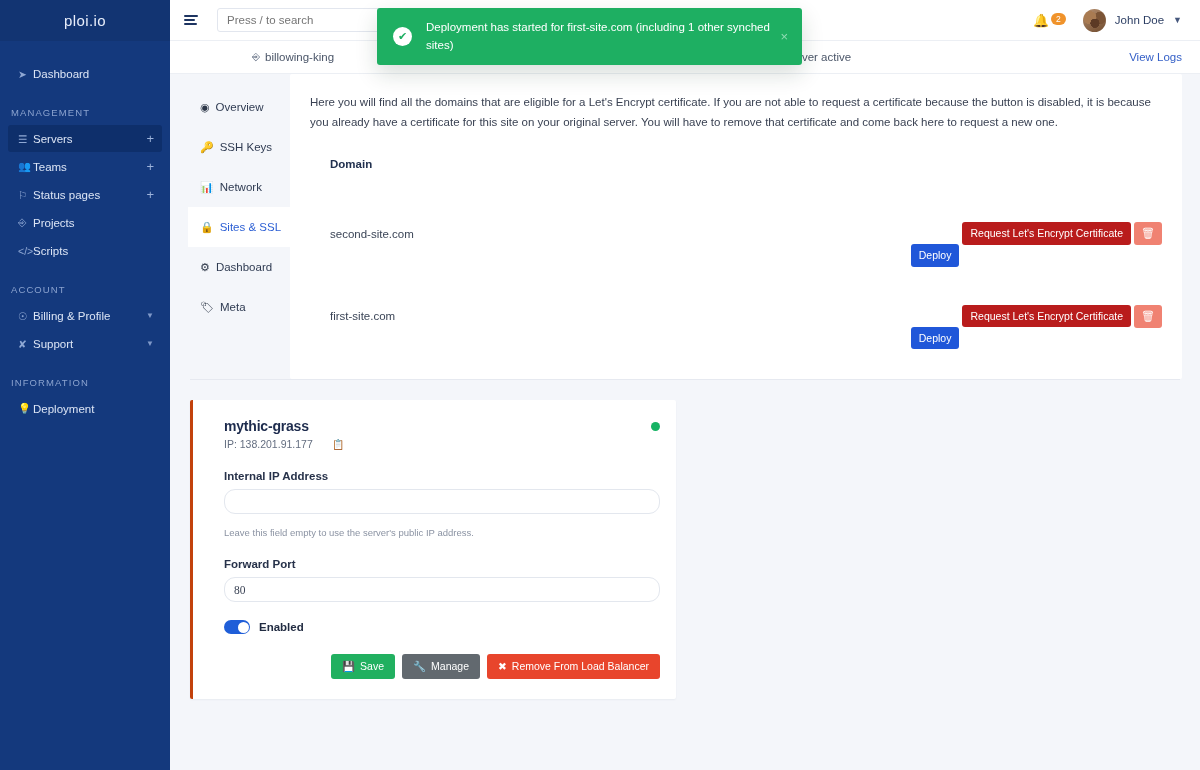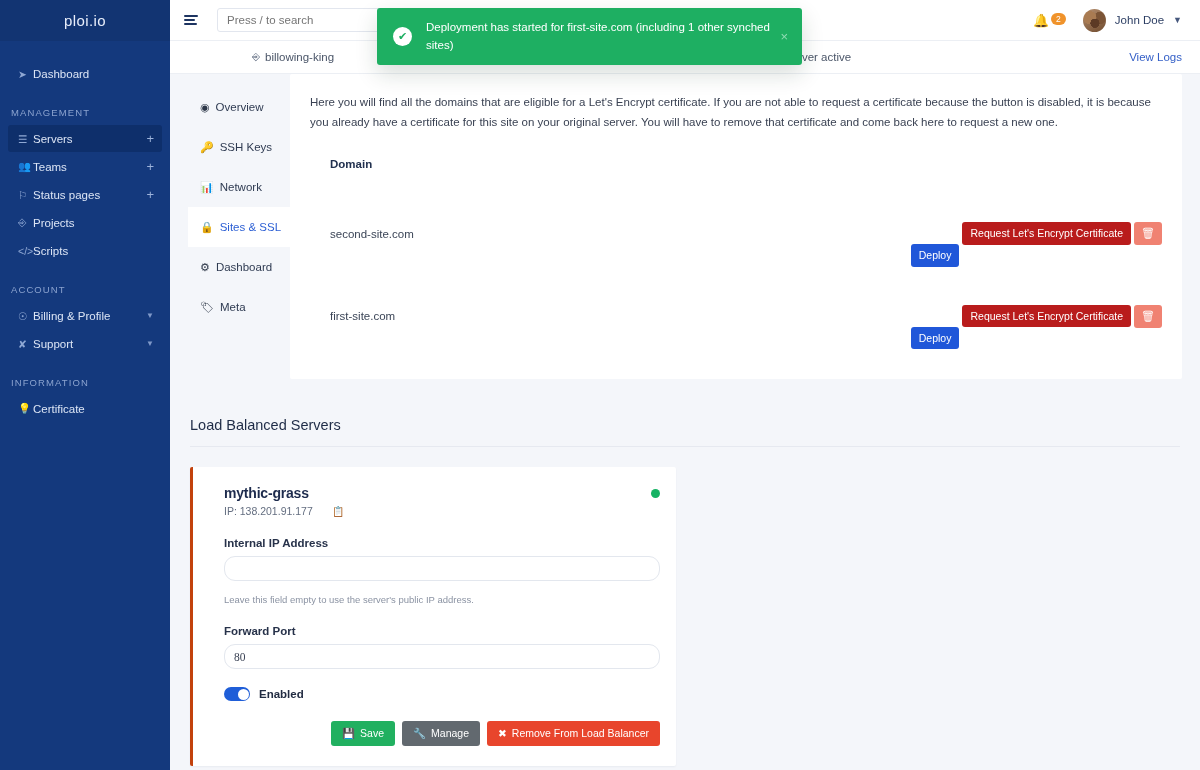--- a/index.html
+++ b/index.html
@@ -266,21 +266,21 @@
       <span class="ico">✘</span>
       <span class="lbl">Support</span>
       <span class="caret">▼</span>
     </div>
   </div>
 
   <div>
     <div class="nav-head">INFORMATION</div>
     <div class="nav-item">
       <span class="ico">💡</span>
-      <span class="lbl">Certificate</span>
+      <span class="lbl">Deployment</span>
     </div>
   </div>
 </div>
 
 <div class="stage">
 
   <div class="topbar">
     <div class="hamburger">
         <i></i>
         <i></i>
@@ -366,21 +366,20 @@
                 <button class="btn btn-trash">🗑</button>
               </span>
             </td>
           </tr>
         </tbody>
       </table>
     </div>
   </div>
 
   <div>
-    <div class="lb-title">Load Balanced Servers</div>
     <div class="lb-rule"></div>
     <div class="lb-wrap">
       <div class="lb-card">
         <div class="lb-head">
           <div>
             <div class="lb-name">mythic-grass</div>
             <div class="lb-ip">
               <span>IP: 138.201.91.177</span>
               <span class="copy-ic">📋</span>
             </div>

